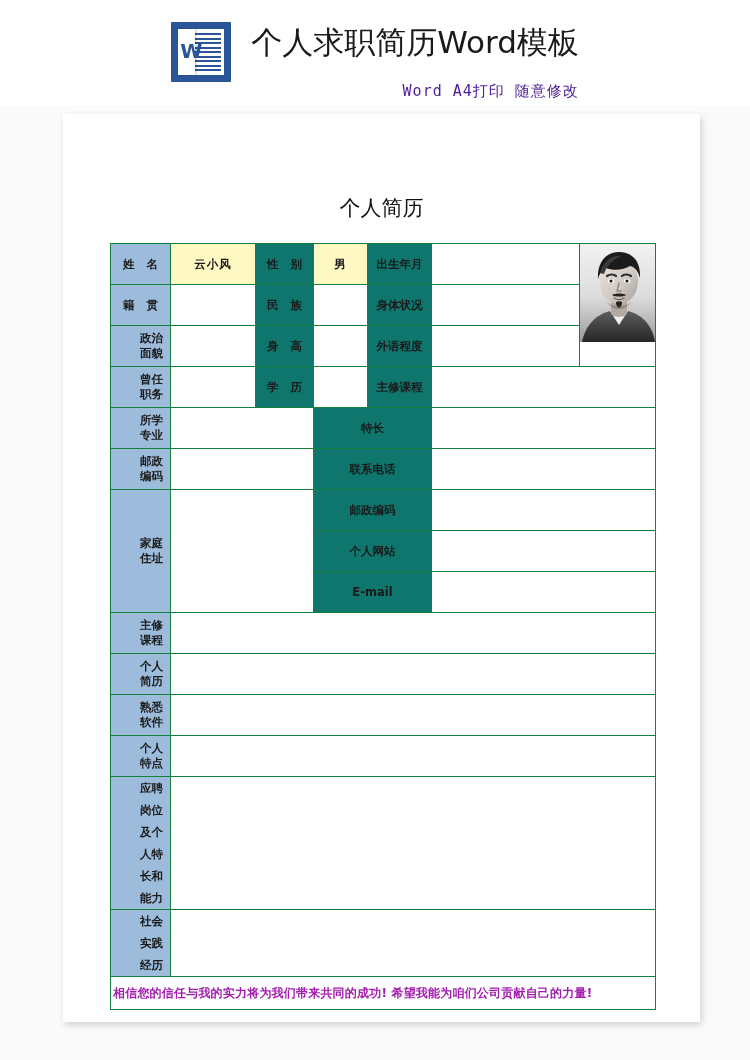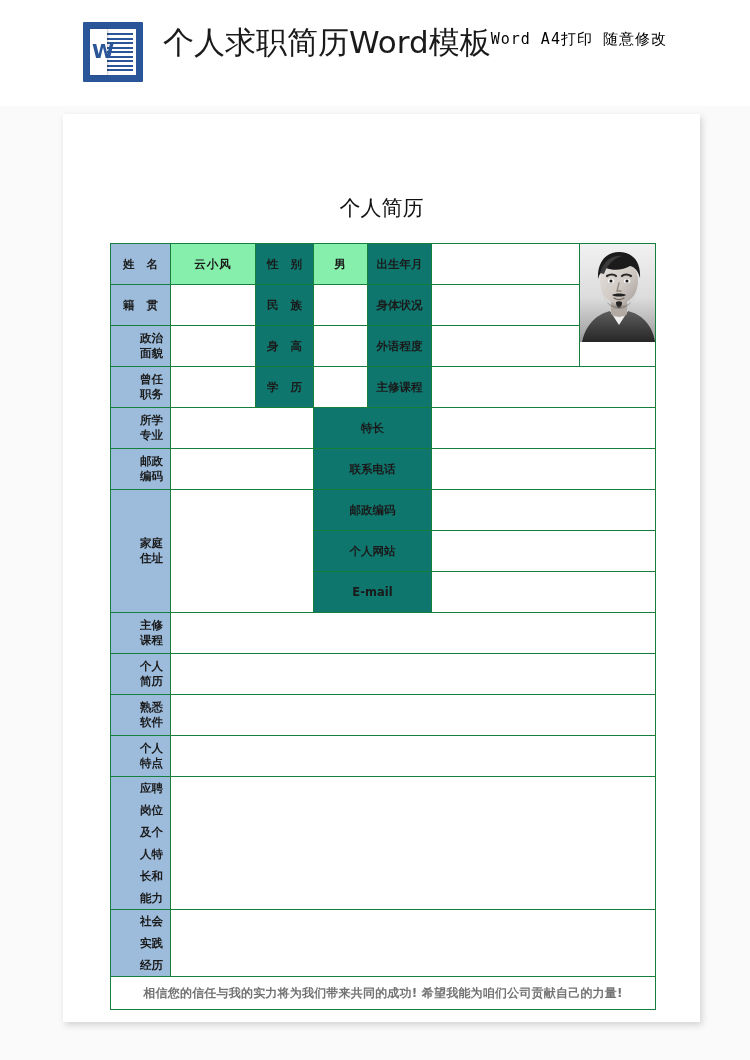--- a/index.html
+++ b/index.html
@@ -70,36 +70,36 @@
     position: absolute;
     left: 9px; top: 18px;
     width: 17px;
     text-align: center;
     font-family: "DejaVu Sans", "Liberation Sans", sans-serif;
     font-weight: bold;
     font-size: 20px;
     line-height: 22px;
     color: #2A5699;
   }
-  .banner-text { display: flex; flex-direction: row; }
+  .banner-text { display: flex; flex-direction: column; }
   .banner-title {
     font-size: 31px;
     line-height: 40px;
     color: #1a1a1a;
     letter-spacing: 0px;
     white-space: nowrap;
     font-weight: normal;
   }
   .banner-sub {
-    margin-top: 7px;
+    margin-top: 19px;
     font-family: "DejaVu Sans Mono", "Liberation Mono", monospace;
     font-size: 15px;
     line-height: 20px;
-    color: #000000;
-    text-align: left;
+    color: #4c1d95;
+    text-align: right;
     white-space: nowrap;
     letter-spacing: 1px;
   }
 
   
   .sheet {
     position: absolute;
     left: 63px;
     top: 114px;
     width: 637px;
@@ -144,21 +144,21 @@
     text-indent: 4px;
   }
   td.lbl.tight { letter-spacing: 0; text-indent: 0; padding-left: 24px; }
   td.ctr {
     background: #0f766e;
     letter-spacing: 4px;
     text-indent: 4px;
   }
   td.ctr.tight { letter-spacing: 0; text-indent: 0; }
   td.val {
-    background: #86efac;
+    background: #fef9c3;
     font-weight: normal;
     letter-spacing: 1px;
     color: #333333;
   }
   td.blank { background: #ffffff; }
 
   td.photo-cell {
     background: #ffffff;
     padding: 0;
     position: relative;
@@ -173,25 +173,25 @@
     background: #d8d8d8;
   }
   .photo svg { display: block; }
 
   td.footer-cell {
     background: #ffffff;
     border: 1px solid #808080;
     height: 32px;
   }
   .footer-msg {
-    color: #737373;
+    color: #a21caf;
     font-weight: bold;
     font-size: 12px;
     letter-spacing: 0.2px;
-    text-align: center;
+    text-align: left;
     white-space: nowrap;
   }
   .multiline { line-height: 22px; letter-spacing: 1px; text-indent: 0; }
 </style>
 </head>
 <body>
 
 <div class="banner">
   <div class="banner-inner">
 

